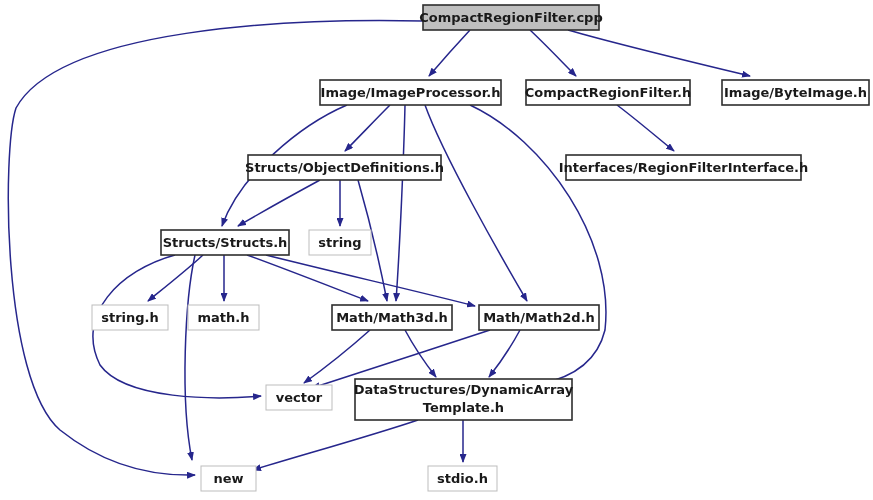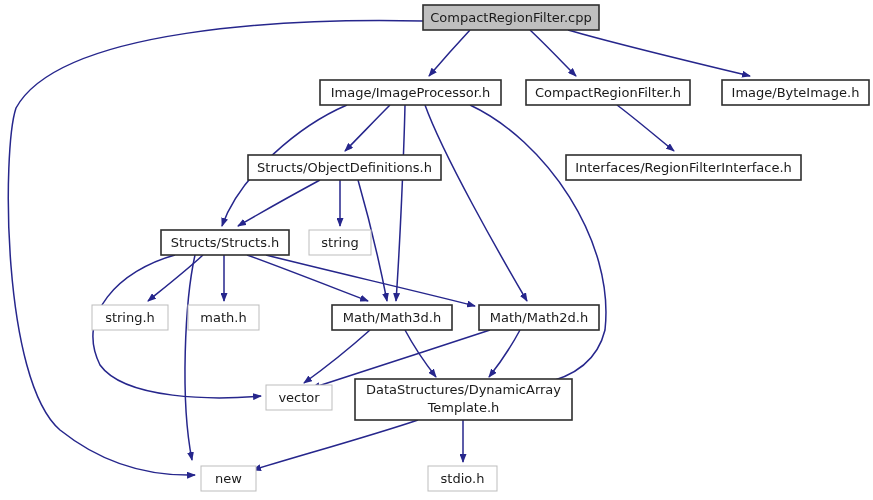--- a/index.html
+++ b/index.html
@@ -10,20 +10,21 @@
   body {
     width: 873px;
     height: 500px;
     font-family: "DejaVu Sans", "Liberation Sans", sans-serif;
     overflow: hidden;
   }
   #graph-root {
     position: relative;
     width: 731px;
     height: 500px;
+    font-weight: bold;
   }
   svg#dep-graph {
     display: block;
     width: 873px;
     height: 500px;
   }
   .node-box {
     fill: #ffffff;
     stroke: #404040;
     stroke-width: 1;

